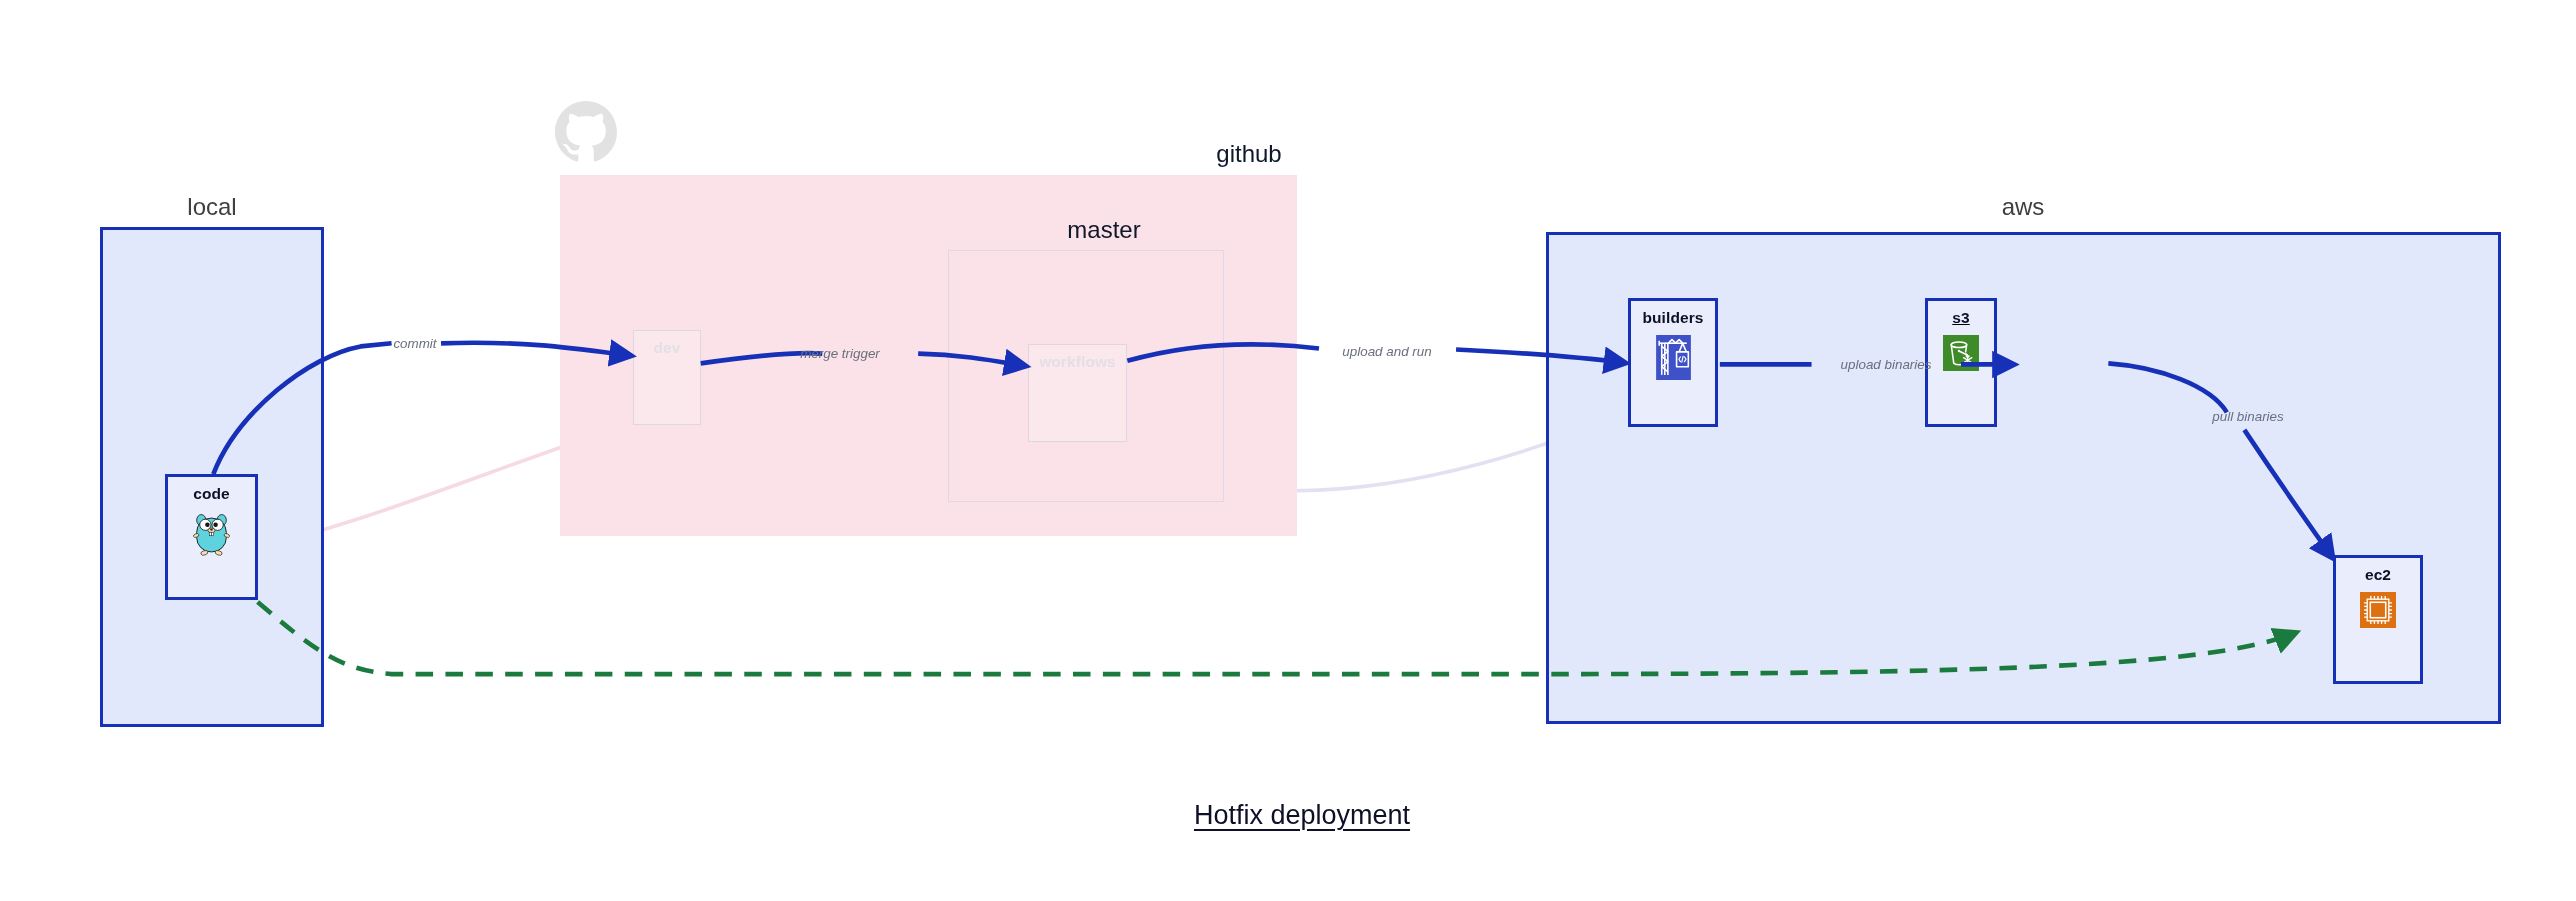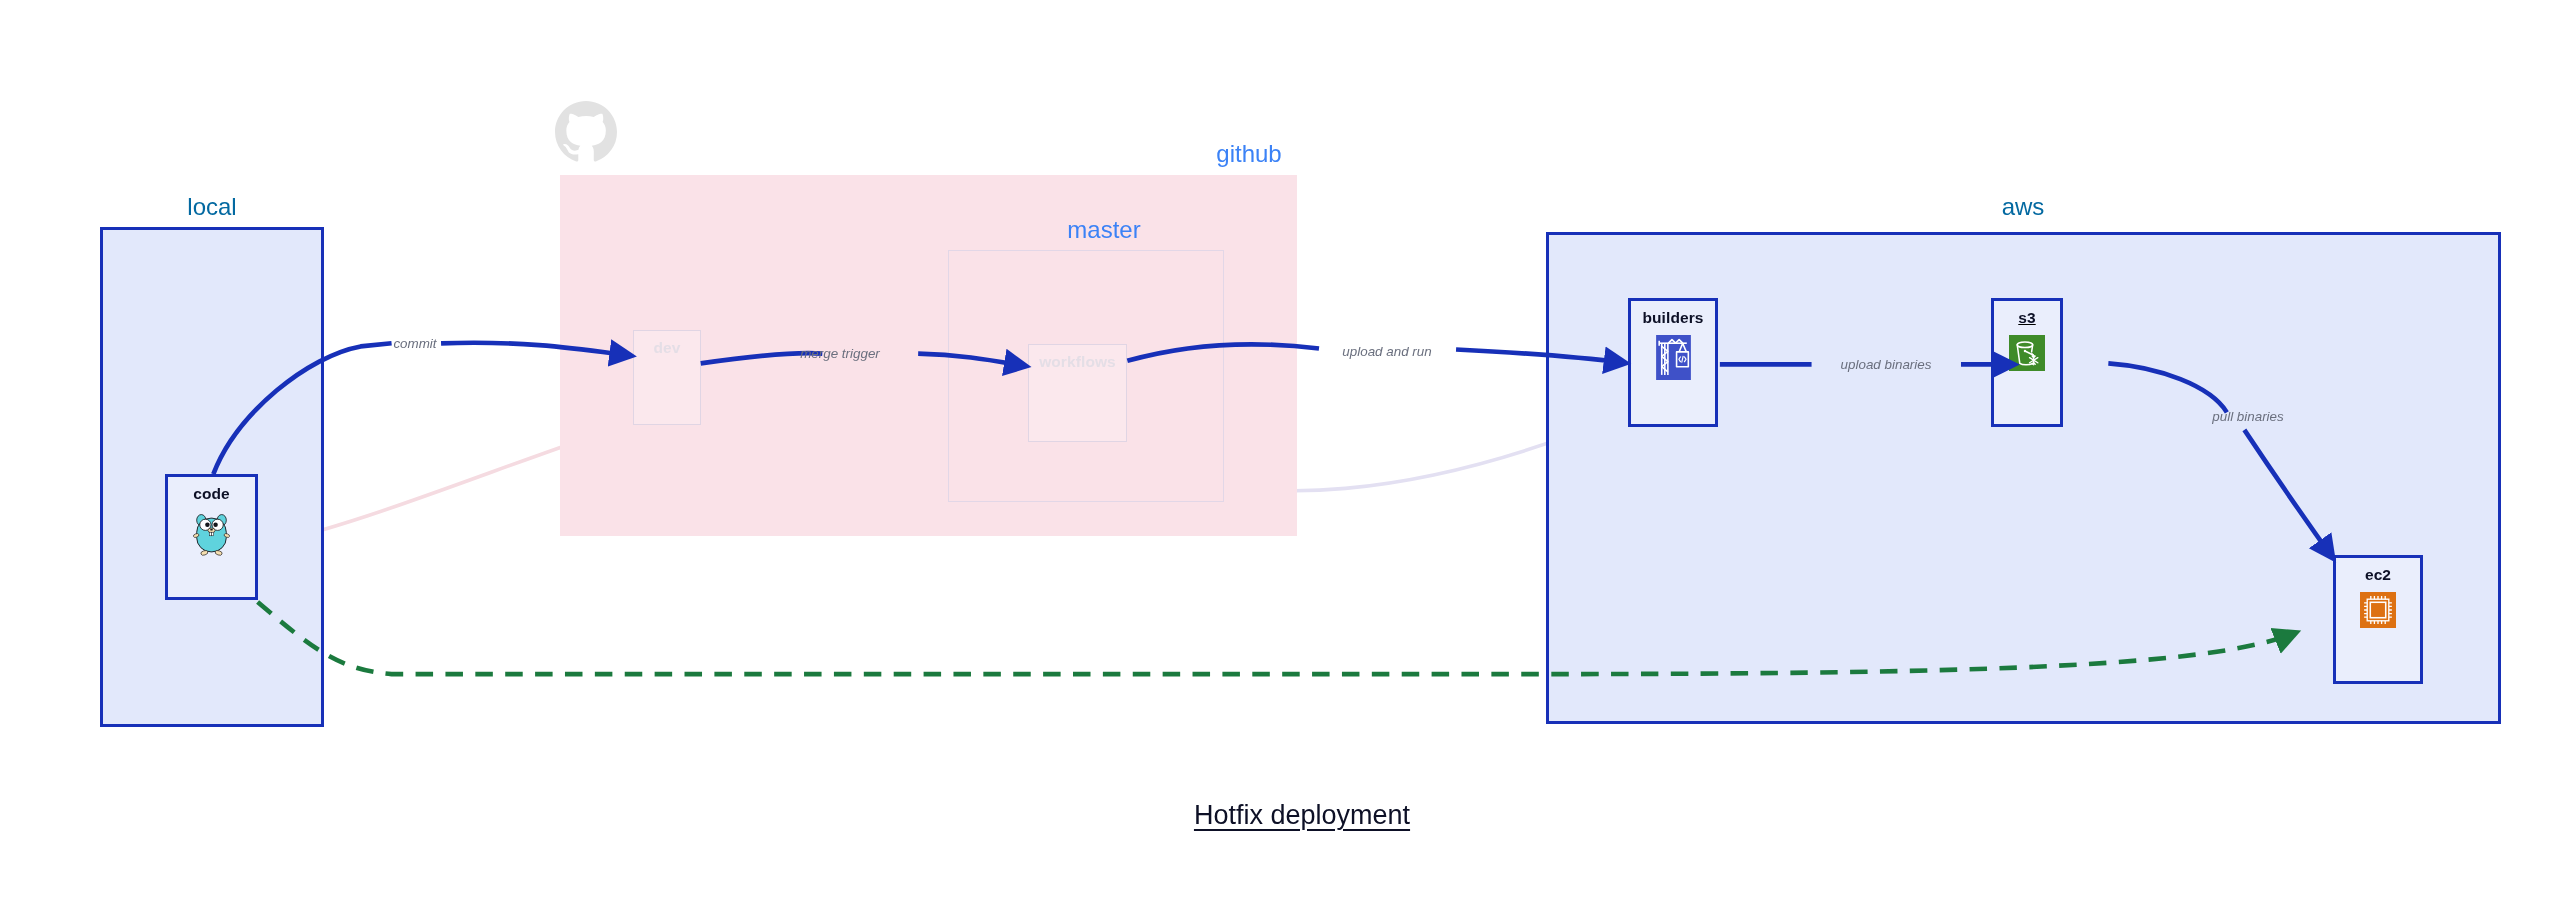--- a/index.html
+++ b/index.html
@@ -29,27 +29,27 @@
     border: 3.1px solid #1730b8;
   }
   .group.pink {
     background: #fae2e8;
     border: none;
   }
   .group-label {
     position: absolute;
     font-size: 24px;
     font-weight: 400;
-    color: #0369a1;
+    color: #404040;
     white-space: nowrap;
     transform: translateX(-50%);
     font-family: "Liberation Sans", sans-serif;
   }
   .group-label.faded {
-    color: #3b82f6;
+    color: #0f172a;
   }
 
   
   .node {
     position: absolute;
     box-sizing: border-box;
     background: #eaeefc;
     border: 3.1px solid #1730b8;
     display: flex;
     flex-direction: column;
@@ -237,21 +237,21 @@
           <rect x="40" y="33" width="23" height="29"></rect>
 
           <path d="M 48 42 L 44.5 47.5 L 48 53" stroke-width="2.4"></path>
           <path d="M 55 42 L 58.5 47.5 L 55 53" stroke-width="2.4"></path>
           <path d="M 53 41 L 50 54" stroke-width="2.2"></path>
         </g>
       </svg>
     </div>
   </div>
 
-  <div class="node z-node" id="n-s3" style="left: 1991px; top: 298px; width: 72px; height: 129px; text-decoration: underline;">
+  <div class="node z-node" id="n-s3" style="left: 1925px; top: 298px; width: 72px; height: 129px; text-decoration: underline;">
     <div class="node-title">s3</div>
     <div class="node-icon">
       <svg width="36" height="36" viewBox="0 0 70 70">
         <rect x="0" y="0" width="70" height="70" fill="#3f8b29"></rect>
         <g fill="none" stroke="#ffffff" stroke-width="3" stroke-linecap="round" stroke-linejoin="round">
 
           <path d="M 16 19 L 21 55 C 26 59 40 59 46 55"></path>
           <ellipse cx="31" cy="19" rx="15" ry="5.5"></ellipse>
           <path d="M 46 19 L 44 33"></path>
 

